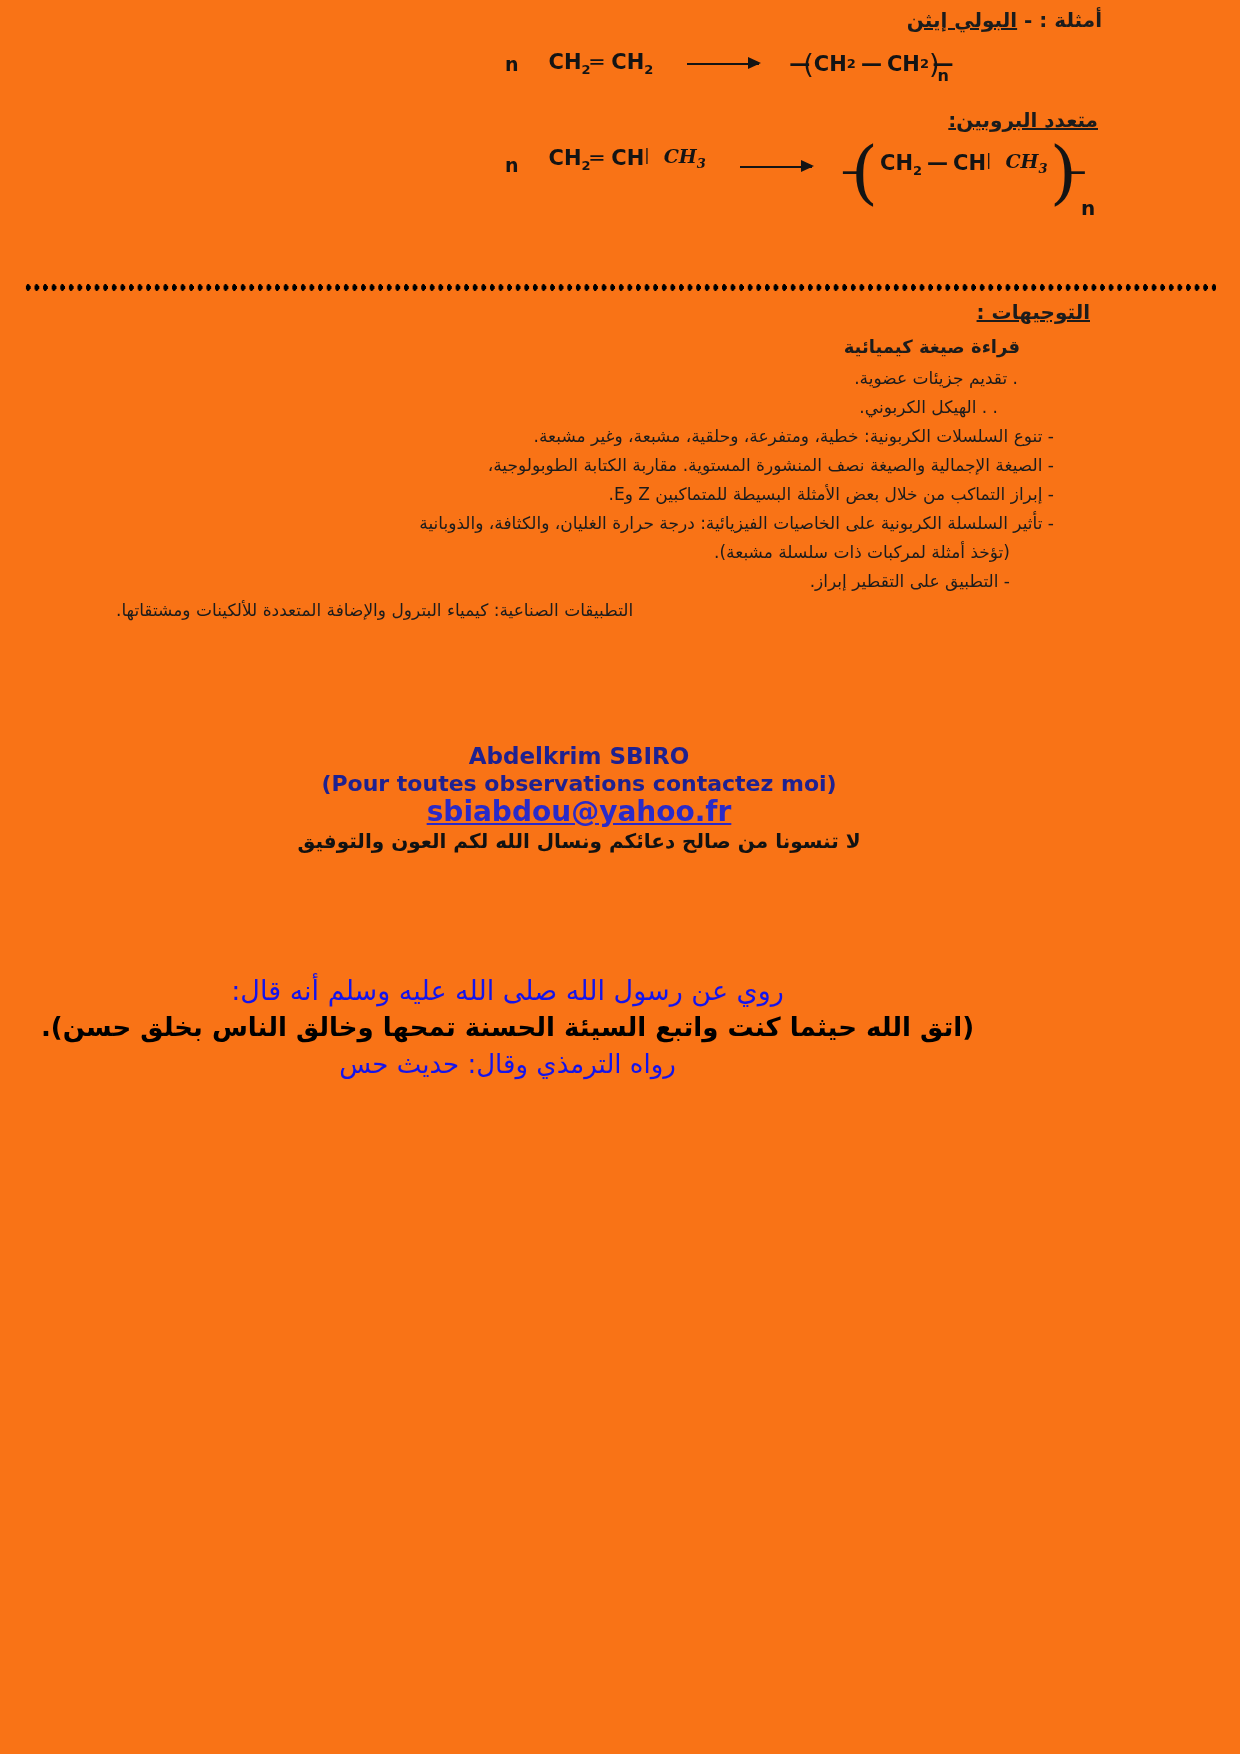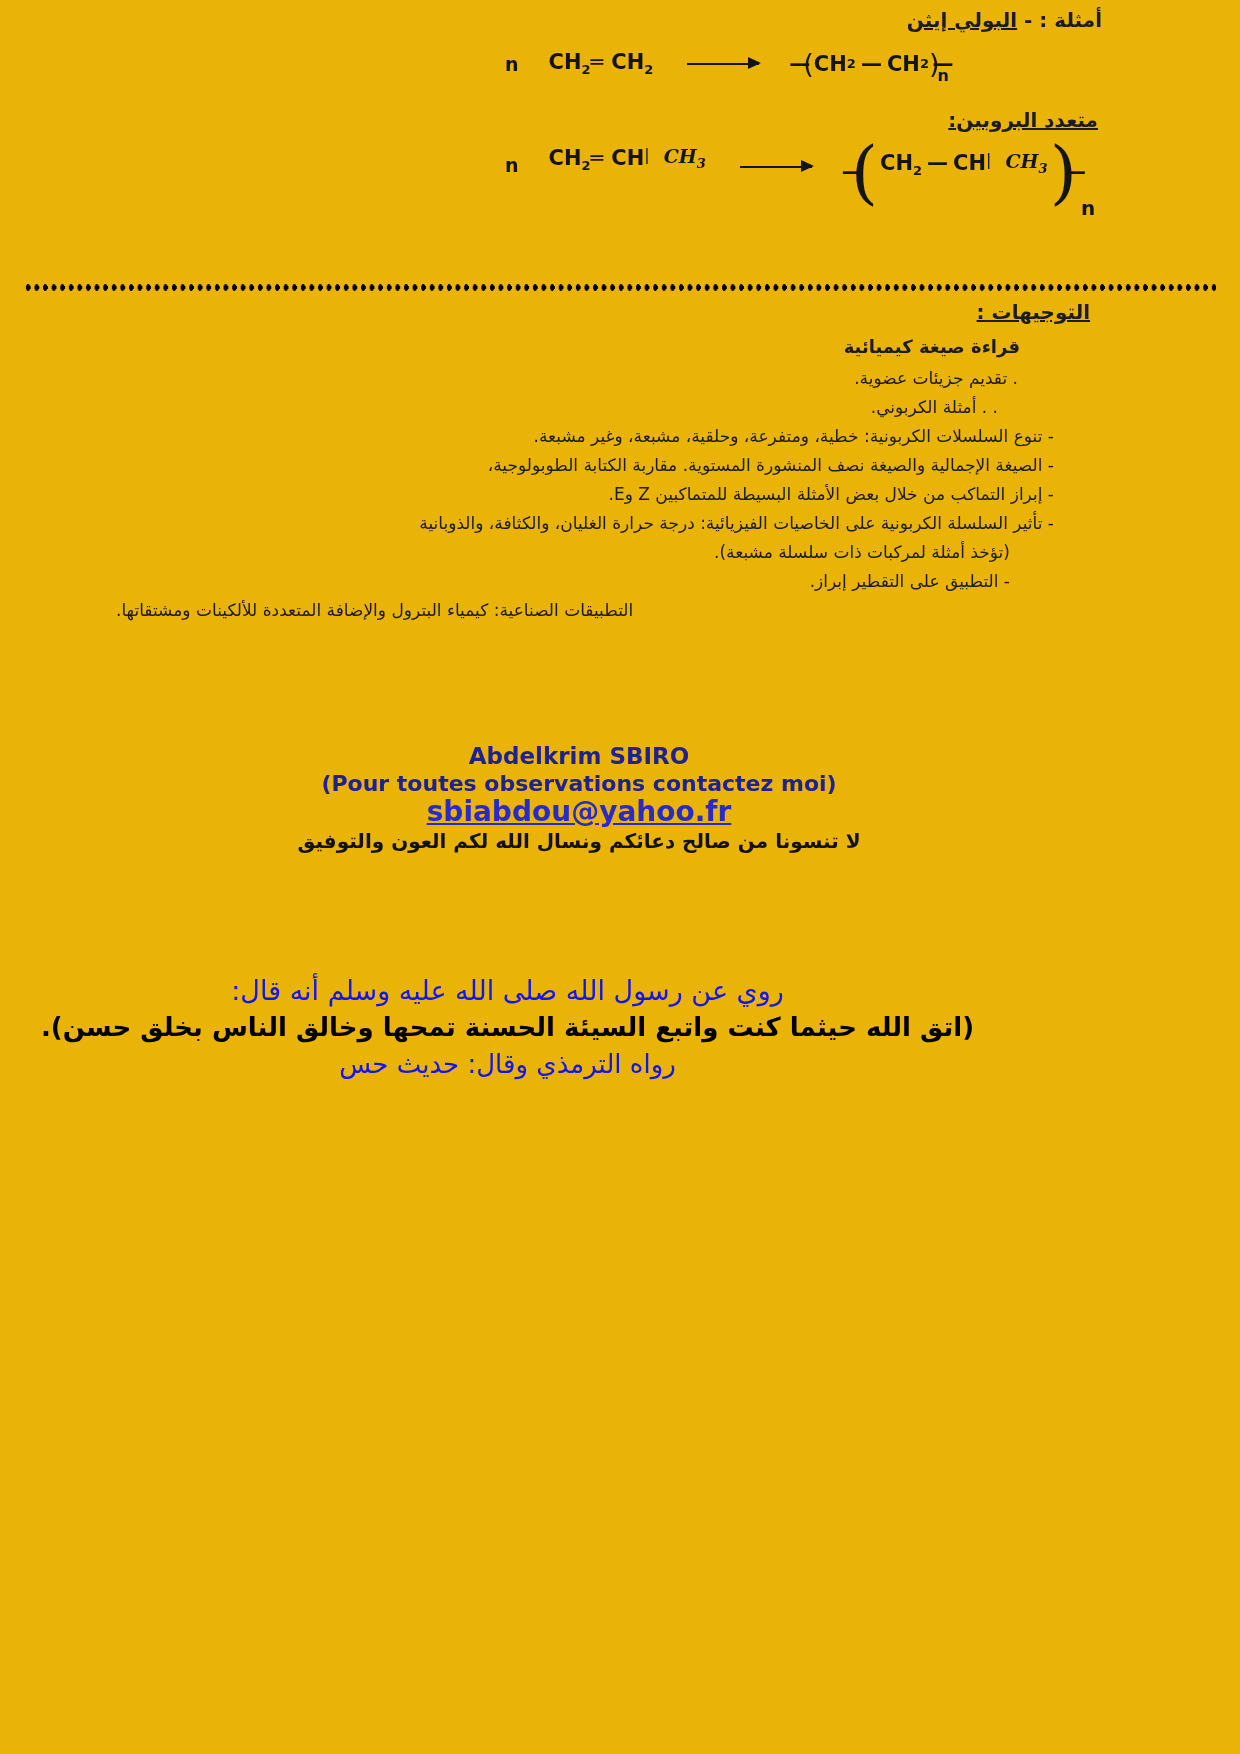--- a/index.html
+++ b/index.html
@@ -1,16 +1,16 @@
 <!DOCTYPE html>
 <html style="--text: #1c1c1c; --navy: #1f2190; --link-blue: #2a2ac8; --hadith-blue: #1414ec;"><head>
 <meta charset="utf-8">
 <style>
   html,body{margin:0;padding:0;background:#ffffff;}
-  #page{position:relative;width:1240px;height:1754px;background:#eab308;overflow:hidden;
+  #page{position:relative;width:1240px;height:1754px;background:#f97316;overflow:hidden;
         font-family:"DejaVu Sans",sans-serif;color:var(--text,#1c1c1c);}
 
   
   .rtl-label{position:absolute;direction:rtl;font-size:20px;font-weight:600;white-space:nowrap;}
   #examples-label{top:8px;right:138px;}
   #examples-label .u{text-decoration:underline;}
   #polyprop-label{top:108px;right:142px;text-decoration:underline;}
 
   .eq{position:absolute;left:505px;display:flex;align-items:center;
       font-weight:bold;font-size:21px;color:#141414;white-space:nowrap;}
@@ -133,21 +133,21 @@
       </span>
     </span>
   </div>
 
   <div id="dots"></div>
 
   <div id="directives">
     <div class="dir-title">التوجيهات :</div>
     <div class="dir-sub">قراءة صيغة كيميائية</div>
     <div class="dir-line i1">. تقديم جزيئات عضوية.</div>
-    <div class="dir-line i2">. . أمثلة الكربوني.</div>
+    <div class="dir-line i2">. . الهيكل الكربوني.</div>
     <div class="dir-line">- تنوع السلسلات الكربونية: خطية، ومتفرعة، وحلقية، مشبعة، وغير مشبعة.</div>
     <div class="dir-line">- الصيغة الإجمالية والصيغة نصف المنشورة المستوية. مقاربة الكتابة الطوبولوجية،</div>
     <div class="dir-line">- إبراز التماكب من خلال بعض الأمثلة البسيطة للمتماكبين Z وE.</div>
     <div class="dir-line">- تأثير السلسلة الكربونية على الخاصيات الفيزيائية: درجة حرارة الغليان، والكثافة، والذوبانية</div>
     <div class="dir-line i3">(تؤخذ أمثلة لمركبات ذات سلسلة مشبعة).</div>
     <div class="dir-line i3">- التطبيق على التقطير إبراز.</div>
     <div class="dir-line last">التطبيقات الصناعية: كيمياء البترول والإضافة المتعددة للألكينات ومشتقاتها.</div>
   </div>
 
   <div id="contact">

